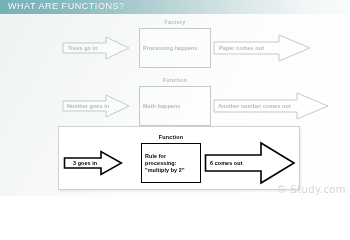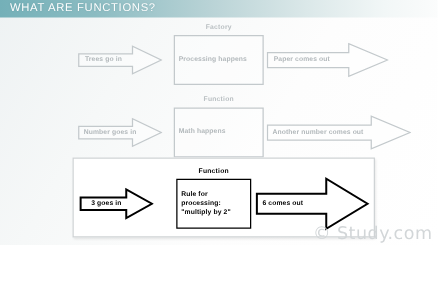--- a/index.html
+++ b/index.html
@@ -64,21 +64,21 @@
     box-sizing:border-box;
   }
   .dark .boxlabel{color:#000000;}
   .dark .midbox{border:1.6px solid #000000;background:#ffffff;}
   .dark .midbox .mtext{color:#000000;}
   .dark .arrow .atext{color:#000000;}
   .dark .arrow svg path{fill:#ffffff;stroke:#000000;stroke-width:1.6;}
 
   .watermark{
     position:absolute;right:4px;bottom:1px;
-    font-size:14px;color:#d2d6d8;letter-spacing:.4px;white-space:nowrap;
+    font-size:10px;color:#d2d6d8;letter-spacing:.4px;white-space:nowrap;
     font-family:"DejaVu Sans",sans-serif;
   }
 </style>
 </head>
 <body>
 
 <div id="stage">
 
   <div class="header">
     <div class="title">WHAT ARE FUNCTIONS?</div>

